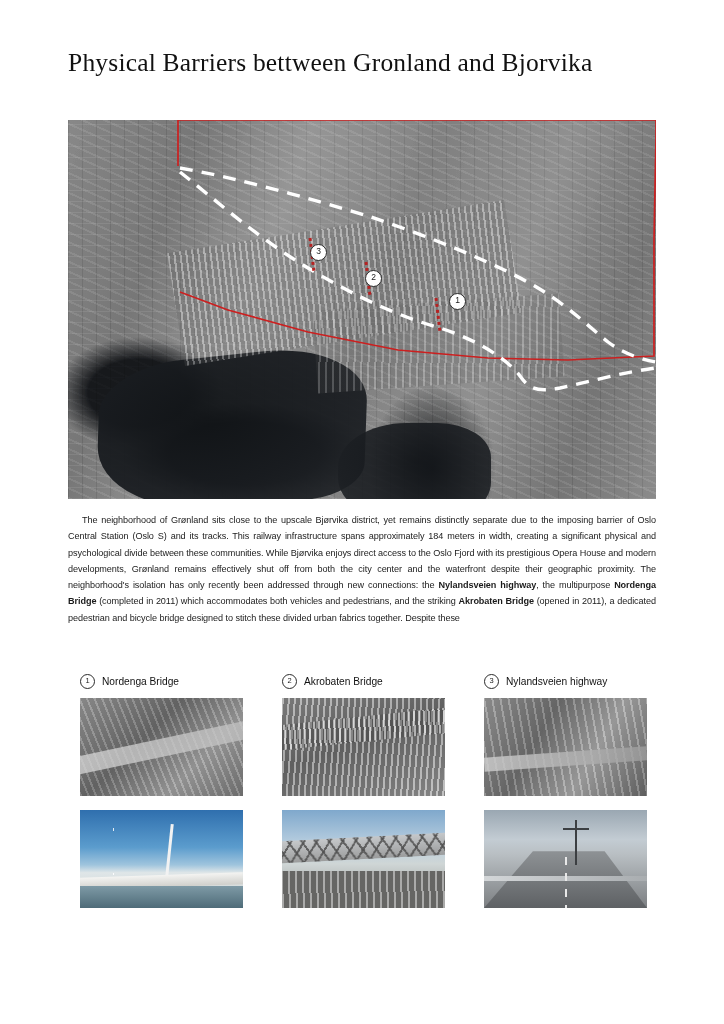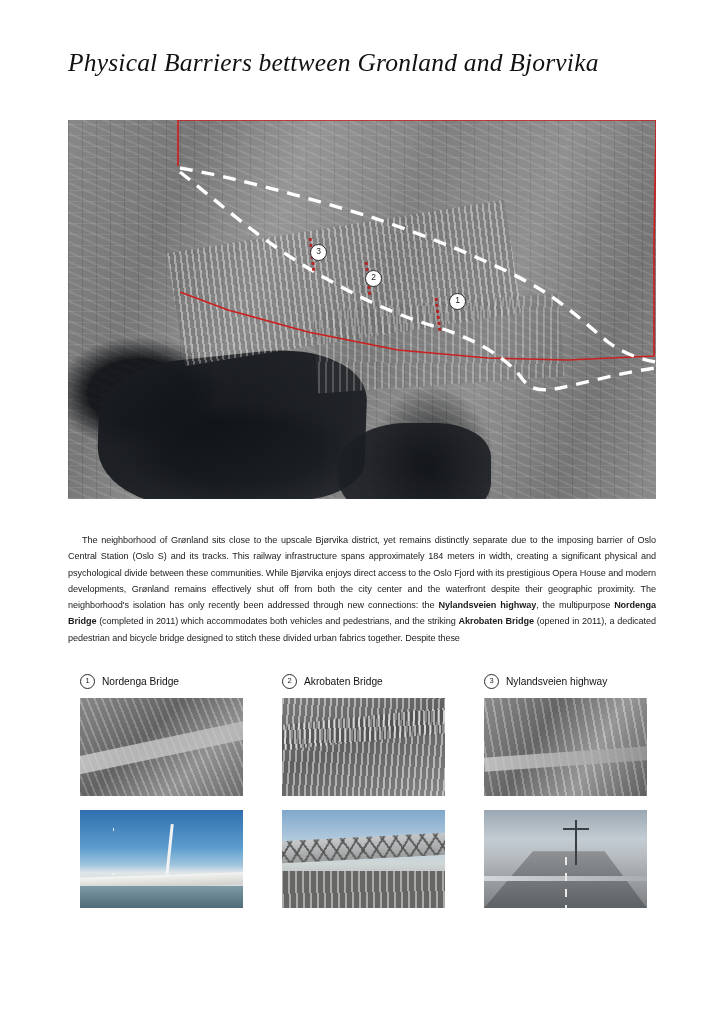--- a/index.html
+++ b/index.html
@@ -20,21 +20,20 @@
     background: #fff;
   }
 
   
   .title {
     position: absolute;
     left: 68px;
     top: 48px;
     width: 600px;
     font-family: "Liberation Serif", serif;
-    font-style: italic;
     font-size: 25.5px;
     letter-spacing: 0.2px;
     color: #111;
     white-space: nowrap;
   }
 
   
   .map-wrap {
     position: absolute;
     left: 68px;
@@ -131,21 +130,21 @@
     font-size: 8.5px;
     line-height: 13px;
     text-align: center;
     font-family: "Liberation Sans", sans-serif;
   }
 
   
   .body-text {
     position: absolute;
     left: 68px;
-    top: 532px;
+    top: 512px;
     width: 588px;
     font-size: 9.1px;
     line-height: 16.3px;
     color: #1b1b1b;
     text-align: justify;
     letter-spacing: -0.07px;
   }
   .body-text .indent { display: inline-block; width: 14px; }
   .body-text b { font-weight: bold; }
 

